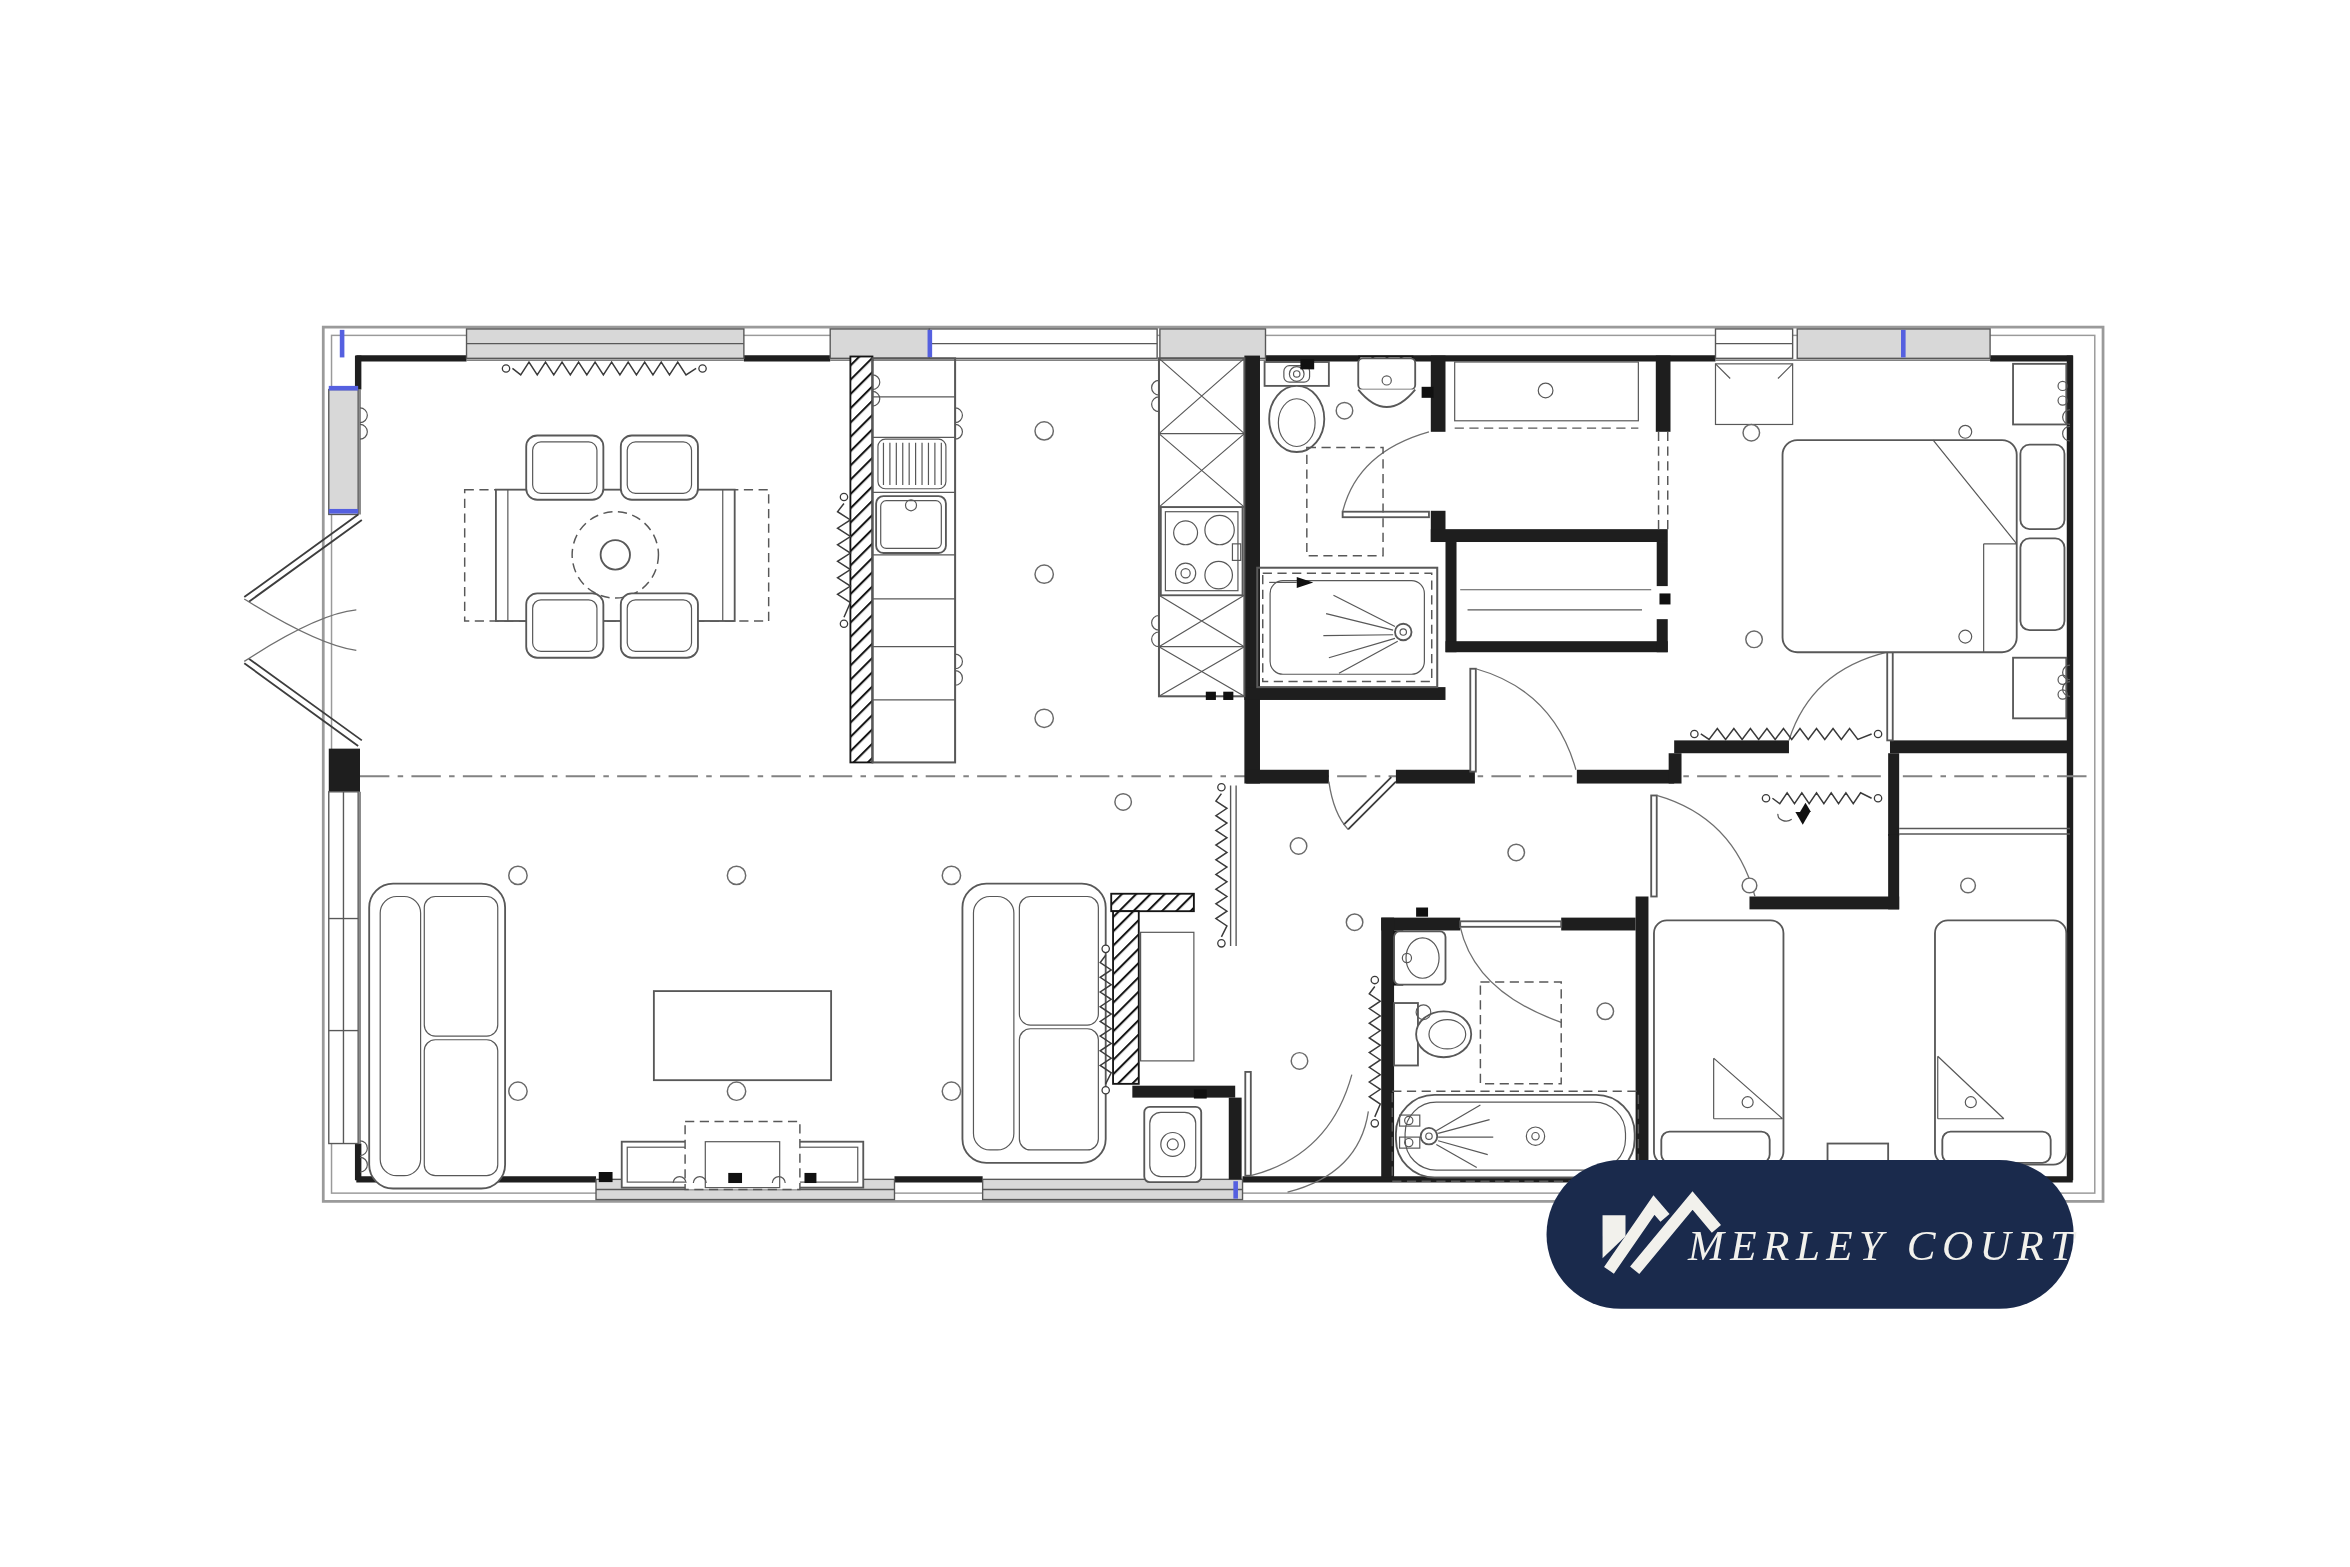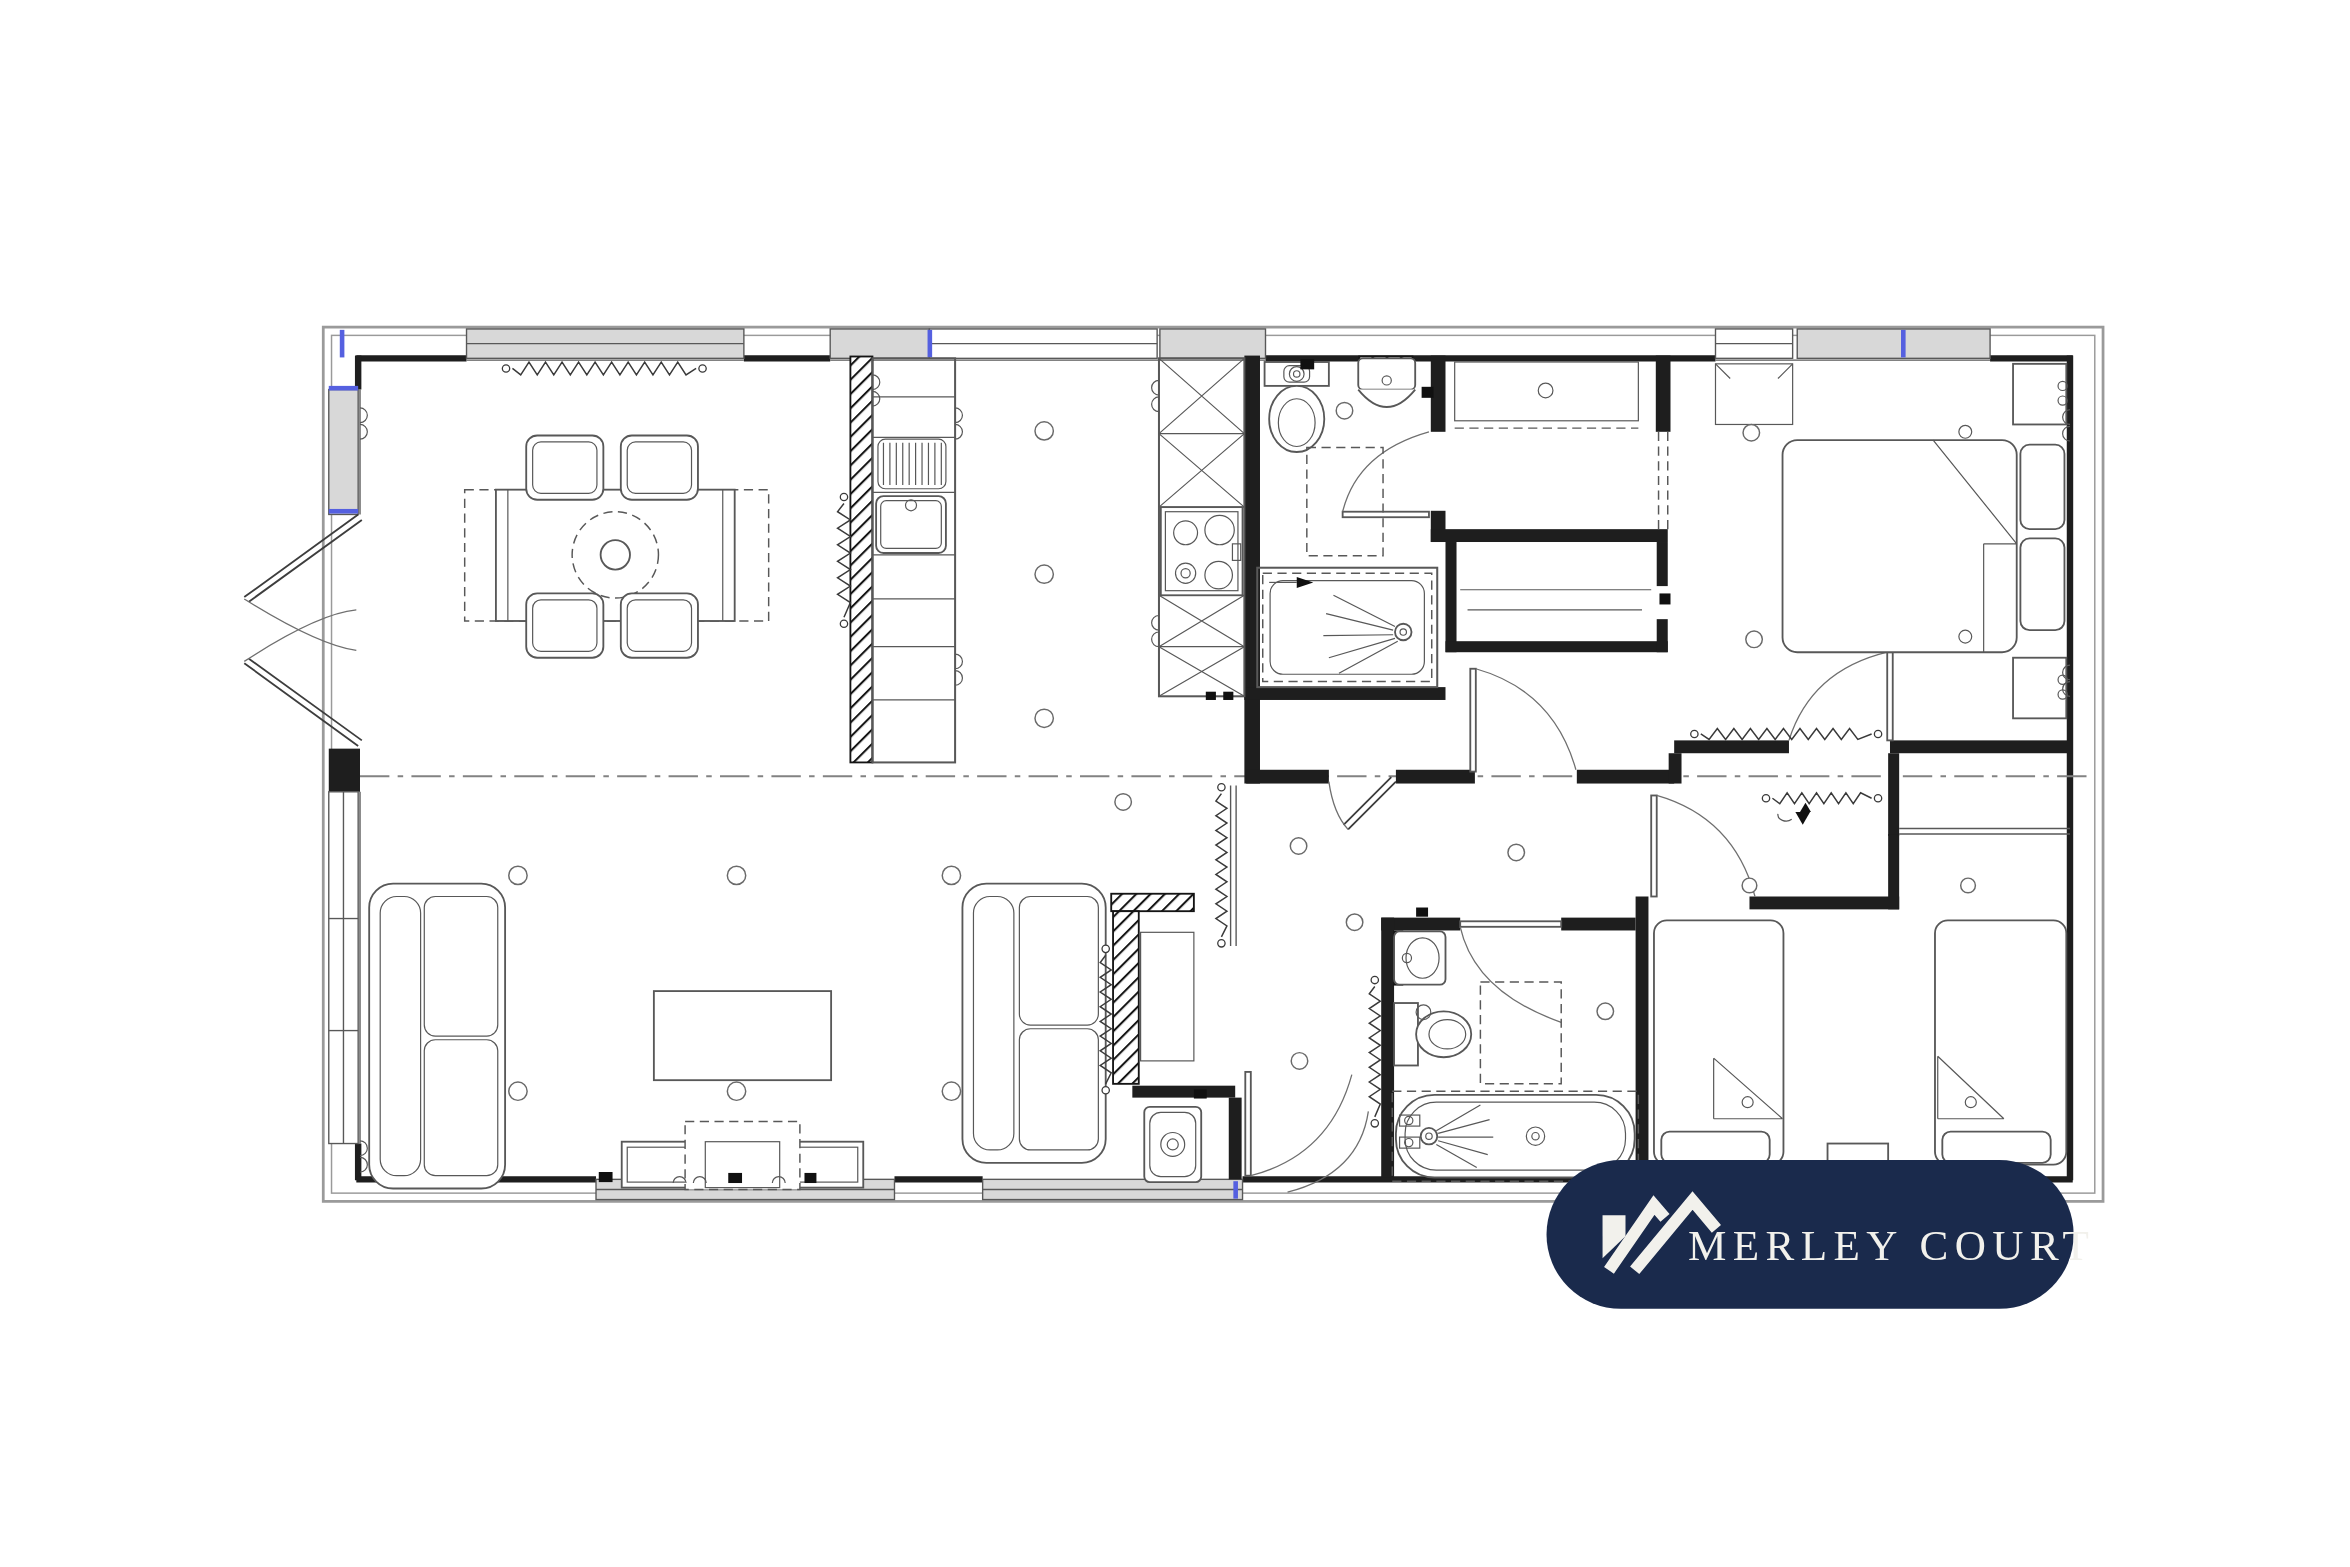--- a/index.html
+++ b/index.html
@@ -1,16 +1,16 @@
 <!DOCTYPE html>
 <html style="--page_bg: #ffffff; --wall: #1e1e1e; --line: #585858; --light_line: #9a9a9a; --window_fill: #d8d8d8; --dashdot: #828282; --glazing_accent: #5560e0; --radiator: #3a3a3a; --logo_bg: #1a2a4c; --logo_text: #f2f1ec;font-size:14.7px"><head>
 <meta charset="utf-8">
 <style>
   html,body{margin:0;padding:0;background:#fff;}
-  .stage{position:relative;width:2351px;height:1380px;background:var(--page_bg,#fff);overflow:hidden;}
+  .stage{position:relative;width:2351px;height:1380px;background:var(--page_bg,#fff);overflow:hidden;font-style:italic;}
   svg{position:absolute;left:0;top:0;}
   .shell{stroke:var(--light_line);fill:none;}
   .wallrect{fill:var(--wall);stroke:none;}
   .wallline{stroke:var(--wall);stroke-width:7;fill:none;}
   .thin{stroke:var(--line);stroke-width:1.5;fill:none;}
   .thin2{stroke:var(--line);stroke-width:2.2;fill:none;}
   .furn{stroke:var(--line);stroke-width:2;fill:#fff;}
   .furnthin{stroke:var(--line);stroke-width:1.3;fill:none;}
   .dash{stroke:var(--line);stroke-width:1.6;fill:none;stroke-dasharray:10 6;}
   .dashf{stroke:var(--line);stroke-width:1.6;fill:#fff;stroke-dasharray:10 6;}

